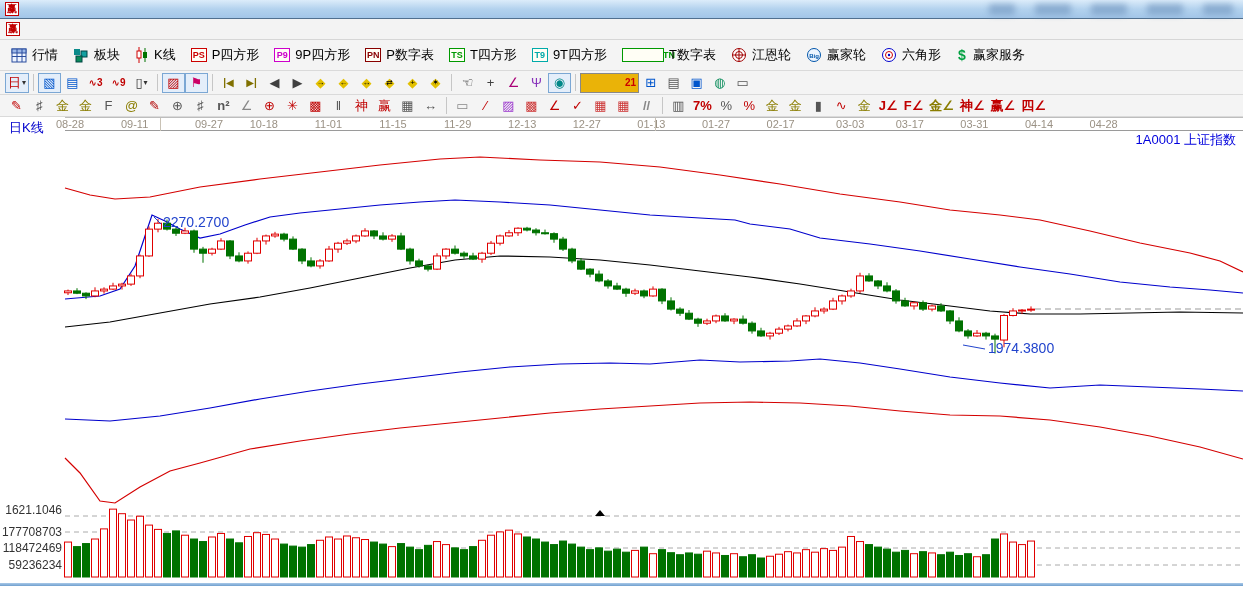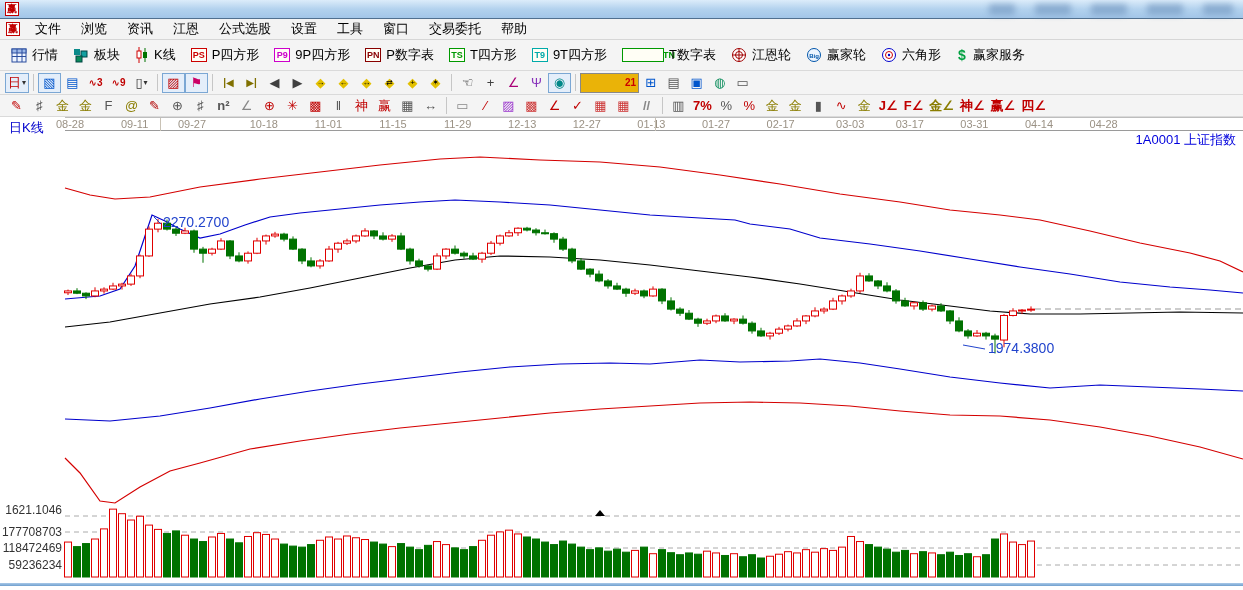--- a/index.html
+++ b/index.html
@@ -71,32 +71,20 @@
         <i style="width: 26px;"></i>
         <i style="width: 36px;"></i>
         <i style="width: 36px;"></i>
         <i style="width: 36px;"></i>
         <i style="width: 30px;"></i>
       </div>
   </div>
 
   <div class="menubar">
     <span class="appicon">赢</span>
-    <span id="menuItems" style="display:flex;height:100%">
-        <span class="menu-item">文件</span>
-        <span class="menu-item">浏览</span>
-        <span class="menu-item">资讯</span>
-        <span class="menu-item">江恩</span>
-        <span class="menu-item">公式选股</span>
-        <span class="menu-item">设置</span>
-        <span class="menu-item">工具</span>
-        <span class="menu-item">窗口</span>
-        <span class="menu-item">交易委托</span>
-        <span class="menu-item">帮助</span>
-      </span>
   </div>
 
   <div class="toolbar" id="tb1">
       <div class="tb1-item">
         <span style="display: inline-flex;">
           <svg width="16" height="15">
             <rect x="1" y="1" width="14" height="13" fill="#eef4ff" stroke="#2a4d9e"></rect>
             <rect x="1" y="1" width="14" height="4" fill="#9db8e8" stroke="#2a4d9e"></rect>
             <line x1="1" y1="8.5" x2="15" y2="8.5" stroke="#2a4d9e"></line>
             <line x1="6" y1="1" x2="6" y2="14" stroke="#2a4d9e"></line>
@@ -771,21 +759,21 @@
         </g>
         <line x1="154" y1="100" x2="161" y2="107" stroke="#2244cc"></line>
         <text x="163" y="110" font-size="14" fill="#2244cc" font-family="inherit">2270.2700</text>
         <line x1="963" y1="228" x2="985" y2="232" stroke="#2244cc"></line>
         <text x="988" y="236" font-size="14" fill="#2244cc" font-family="inherit">1974.3800</text>
         <polygon points="595,399 605,399 600,393" fill="#000"></polygon>
       </svg>
     <div class="date-strip" id="dateStrip">
         <span class="date-label" style="left: 5px;">08-28</span>
         <span class="date-label" style="left: 69.6px;">09-11</span>
-        <span class="date-label" style="left: 127px;">09-27</span>
+        <span class="date-label" style="left: 144px;">09-27</span>
         <span class="date-label" style="left: 198.8px;">10-18</span>
         <span class="date-label" style="left: 263.4px;">11-01</span>
         <span class="date-label" style="left: 328px;">11-15</span>
         <span class="date-label" style="left: 392.6px;">11-29</span>
         <span class="date-label" style="left: 457.2px;">12-13</span>
         <span class="date-label" style="left: 521.8px;">12-27</span>
         <span class="date-label" style="left: 586.4px;">01-13</span>
         <span class="date-label" style="left: 651px;">01-27</span>
         <span class="date-label" style="left: 715.6px;">02-17</span>
         <span class="date-label" style="left: 780.2px; padding-left: 10px;">03-03</span>

